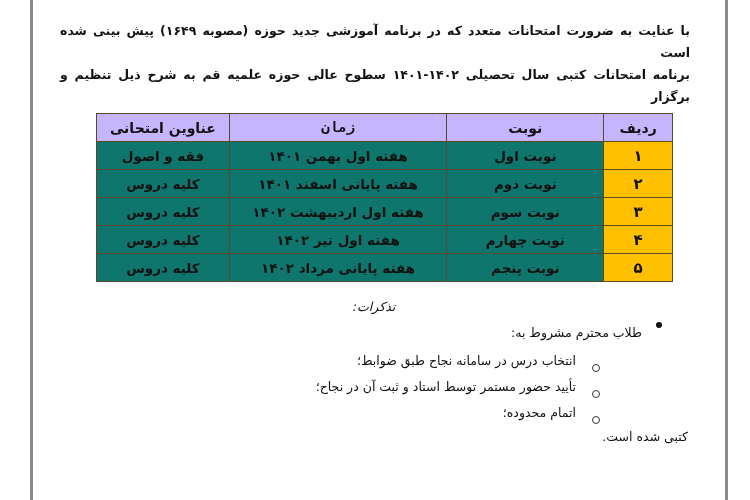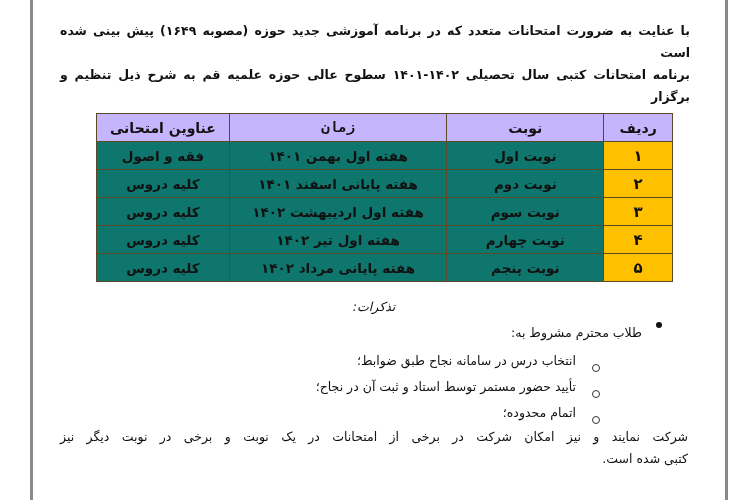--- a/index.html
+++ b/index.html
@@ -190,16 +190,15 @@
   </div>
   <div class="sub-item">
     <span class="ring"></span>
     <span>تأیید حضور مستمر توسط استاد و ثبت آن در نجاح؛</span>
   </div>
   <div class="sub-item">
     <span class="ring"></span>
     <span>اتمام محدوده؛</span>
   </div>
   <div class="closing">
-    <p class="j">شرکت نمایند و نیز امکان شرکت در برخی از امتحانات در یک نوبت و برخی در نوبت دیگر نیز</p>
     <p>کتبی شده است.</p>
   </div>
 </div>
 
 </body></html>

